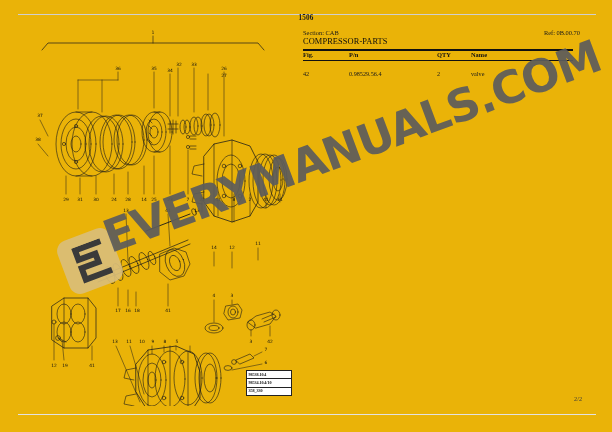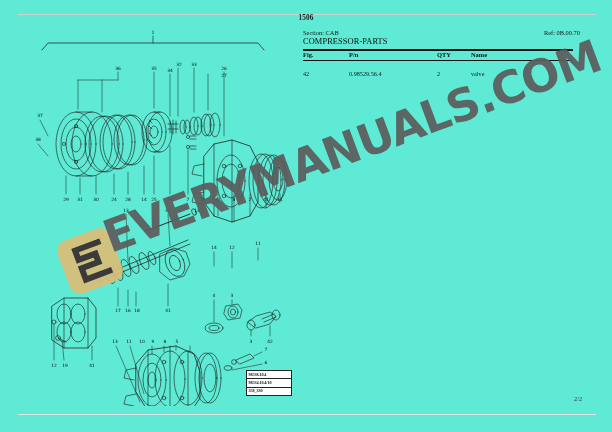--- a/index.html
+++ b/index.html
@@ -11,21 +11,21 @@
     width: 612px;
     height: 432px;
     overflow: hidden;
     font-family: "Liberation Serif", serif;
     position: relative;
   }
   .page {
     position: absolute;
     left: 0; top: 0;
     width: 612px; height: 432px;
-    background: #5eead4;
+    background: #eab308;
     overflow: hidden;
   }
 
   
   .page-edge-top {
     position: absolute;
     left: 18px; top: 14px;
     width: 578px; height: 1px;
     background: #cfcfcf;
   }

